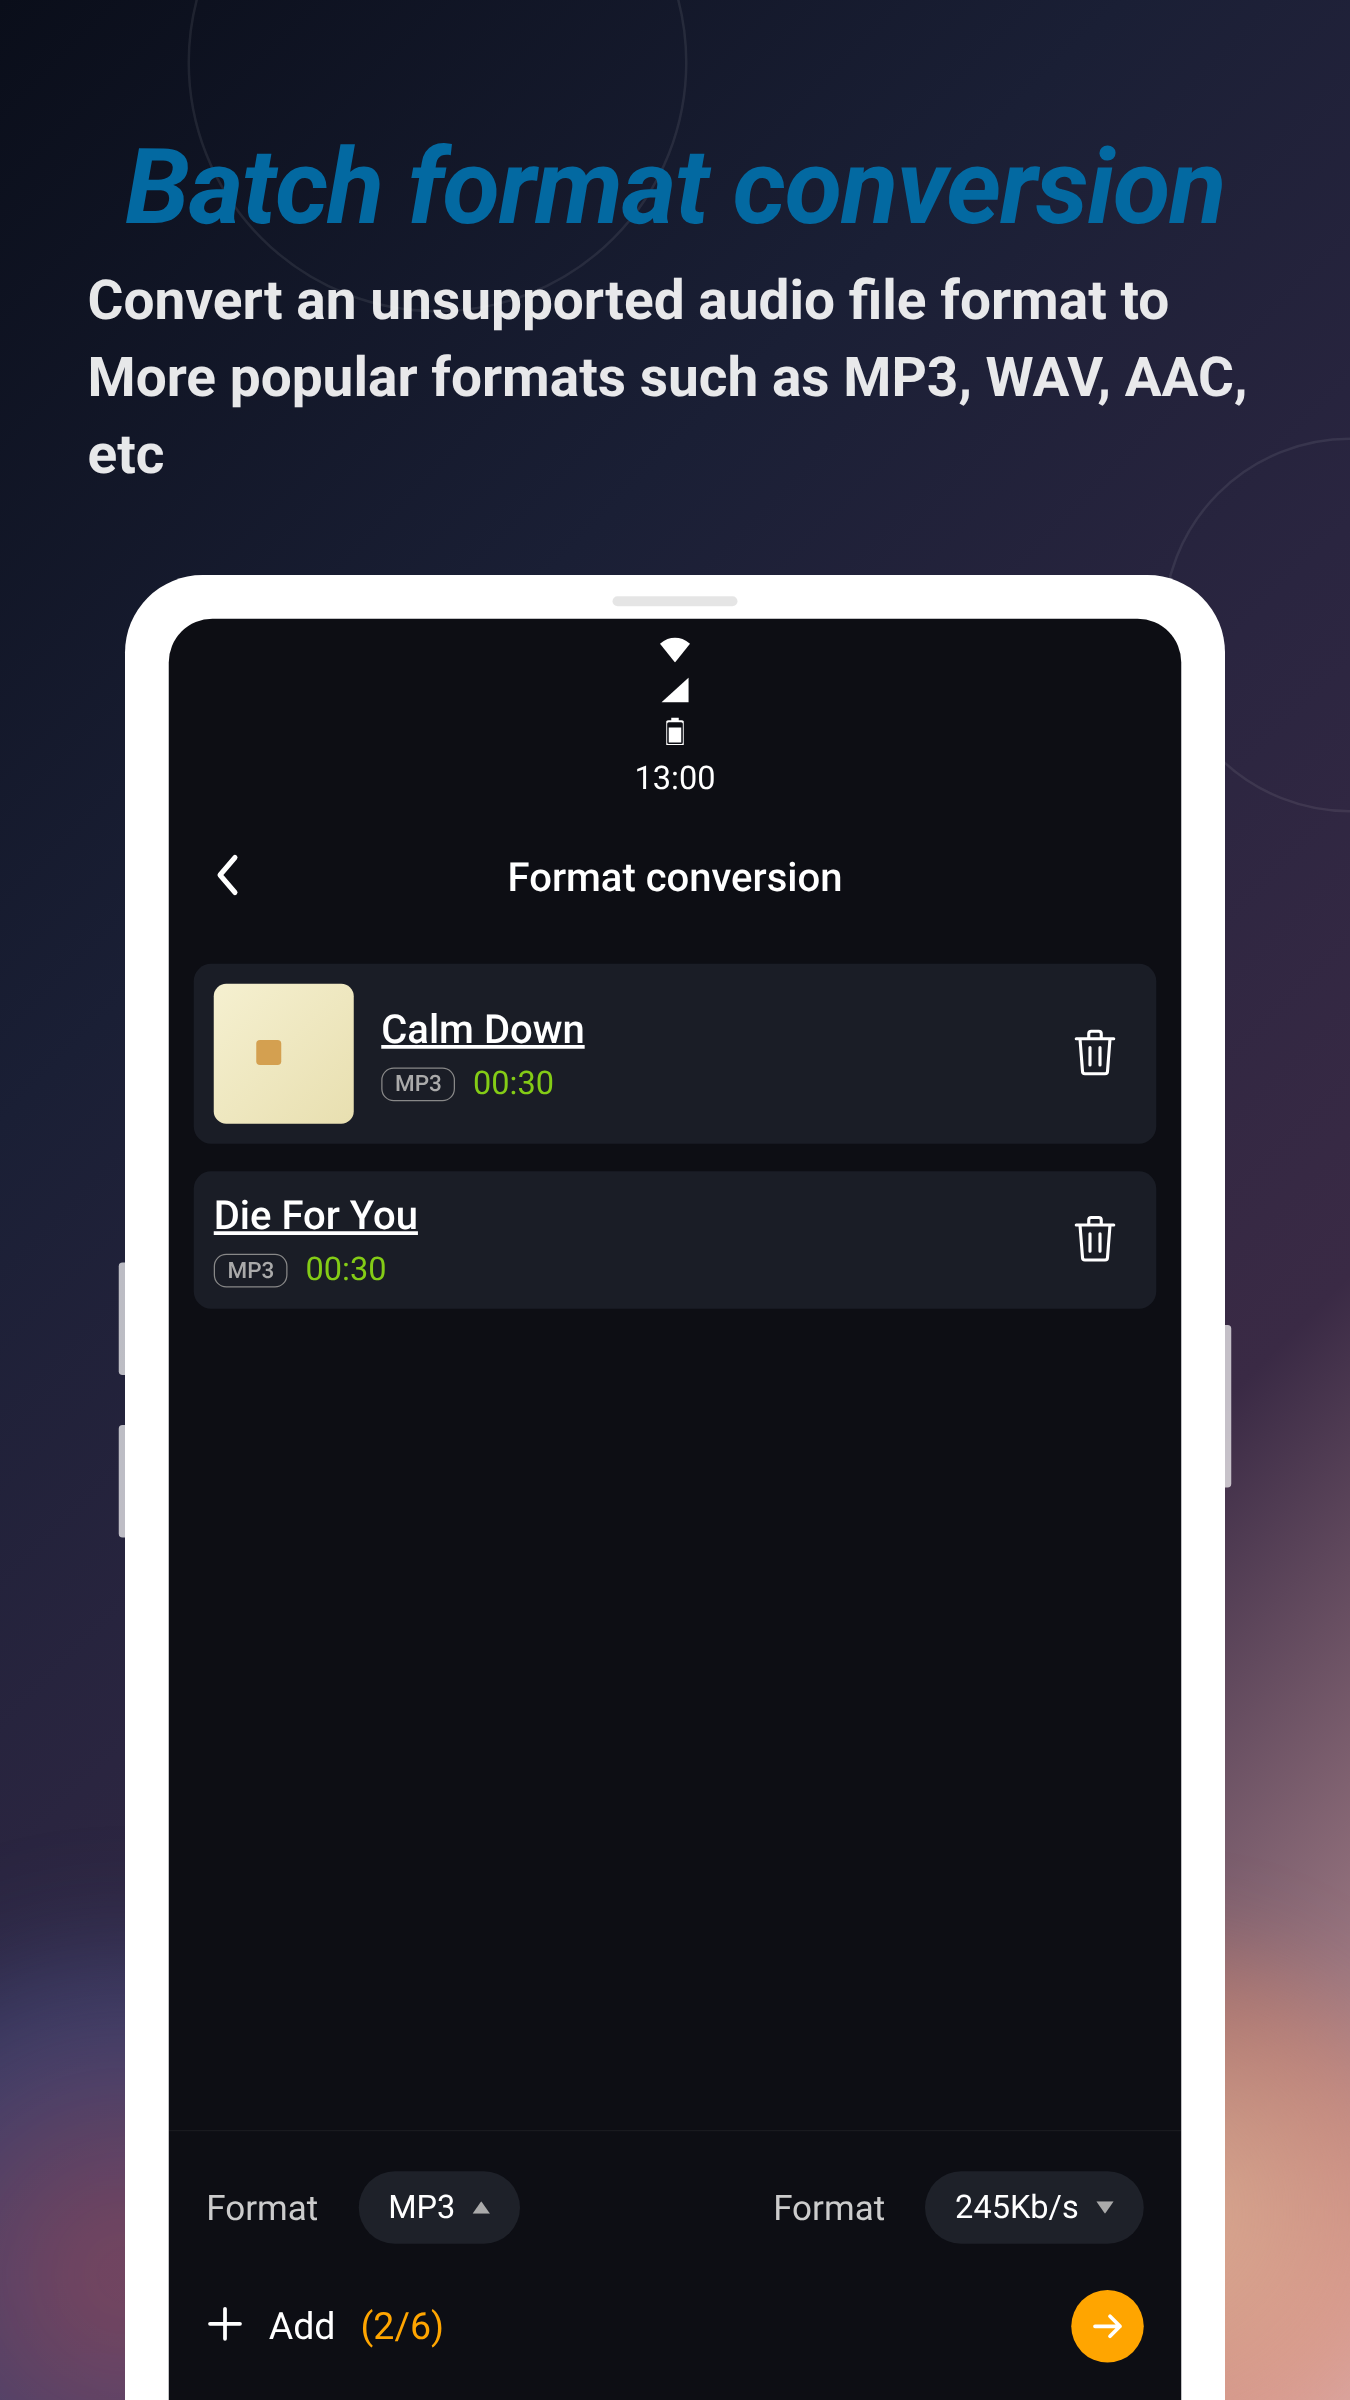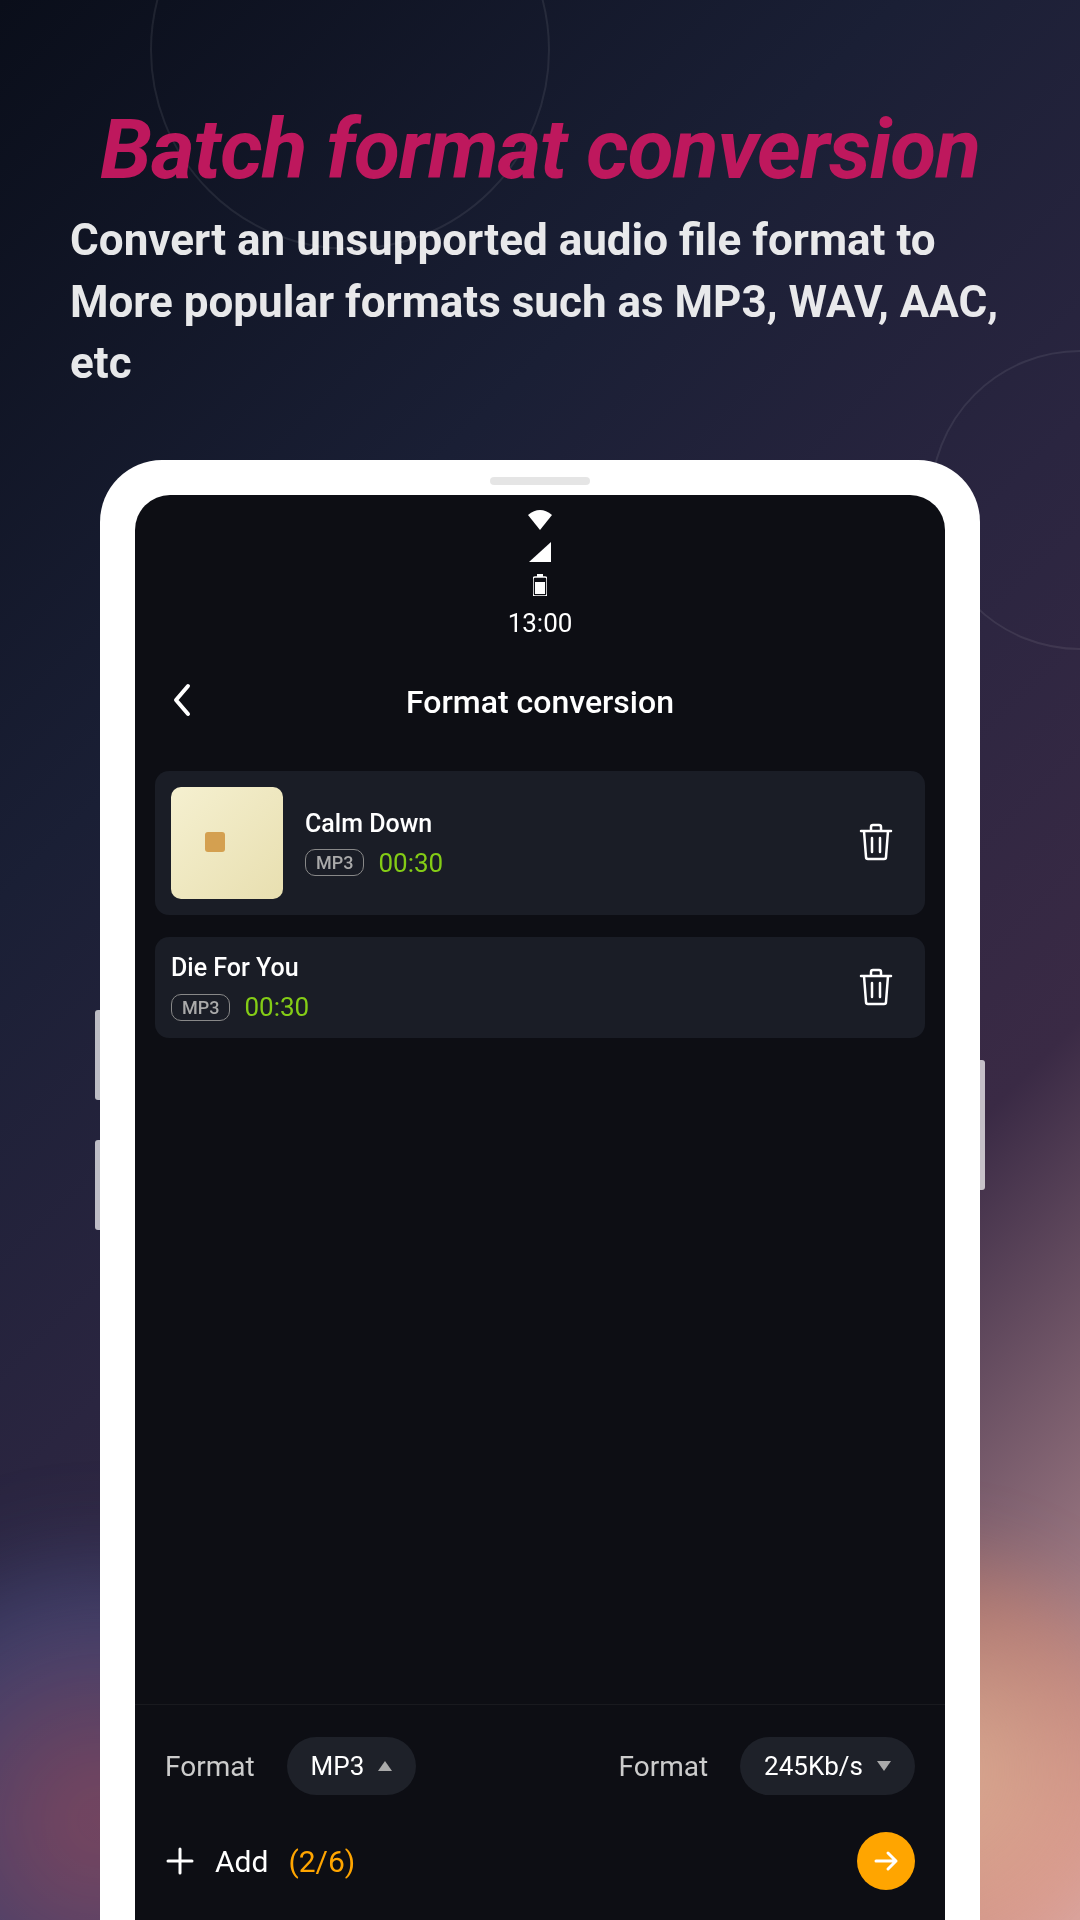--- a/index.html
+++ b/index.html
@@ -58,21 +58,21 @@
       border-radius: 50%;
       filter: blur(30px);
     }
     
     .promo-title {
       position: absolute;
       top: 100px;
       left: 0;
       right: 0;
       text-align: center;
-      color: #be185d;
+      color: #0369a1;
       font-size: 84px;
       font-weight: 700;
       font-style: italic;
       letter-spacing: -1px;
     }
     
     .promo-subtitle {
       position: absolute;
       top: 210px;
       left: 70px;
@@ -243,23 +243,24 @@
       font-weight: 900;
       letter-spacing: -1px;
     }
     
     .track-info {
       flex: 1;
     }
     
     .track-title {
       color: white;
-      font-size: 25px;
+      font-size: 32px;
       font-weight: 500;
       margin-bottom: 10px;
+      text-decoration: underline;
     }
     
     .track-meta {
       display: flex;
       align-items: center;
       gap: 14px;
     }
     
     .format-badge {
       border: 1.5px solid #888;
@@ -324,21 +325,21 @@
       left: 0;
       right: 0;
       padding: 0 30px;
       display: flex;
       align-items: center;
       justify-content: space-between;
     }
     
     .add-button {
       display: flex;
-      align-items: center;
+      align-items: flex-start;
       gap: 20px;
       color: white;
       font-size: 30px;
     }
     
     .add-count {
       color: #ffa500;
     }
     
     .next-button {

